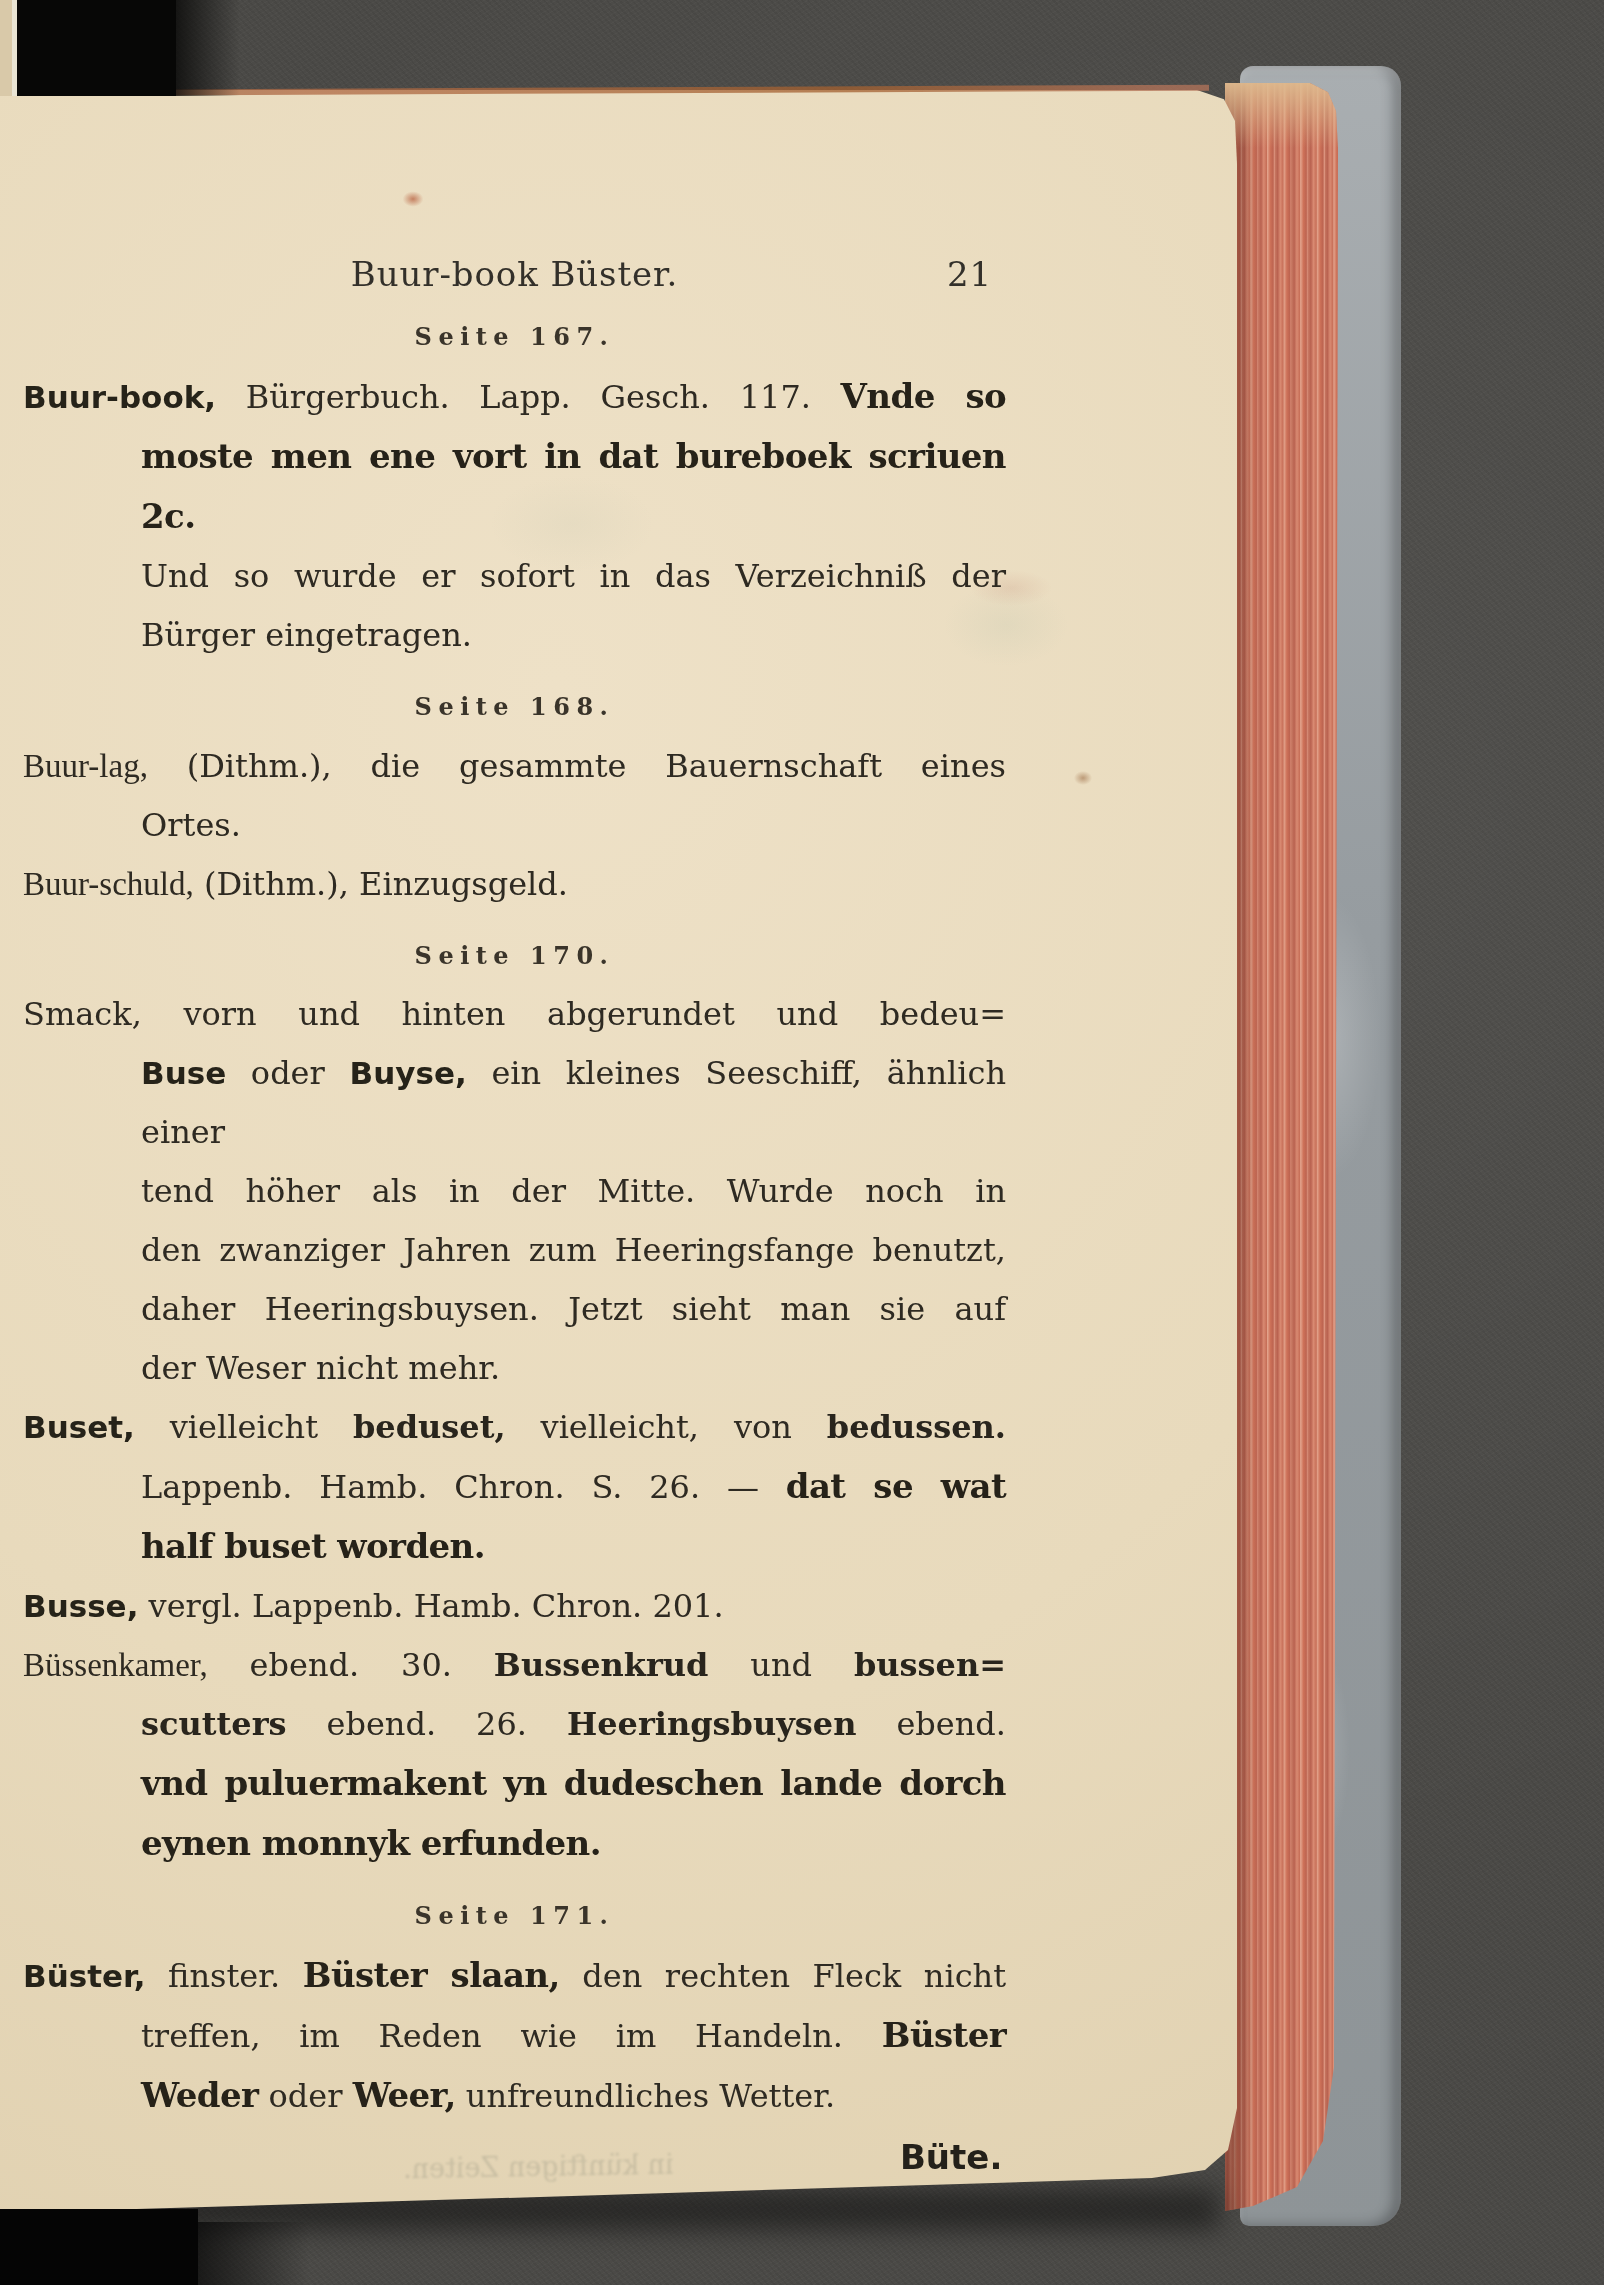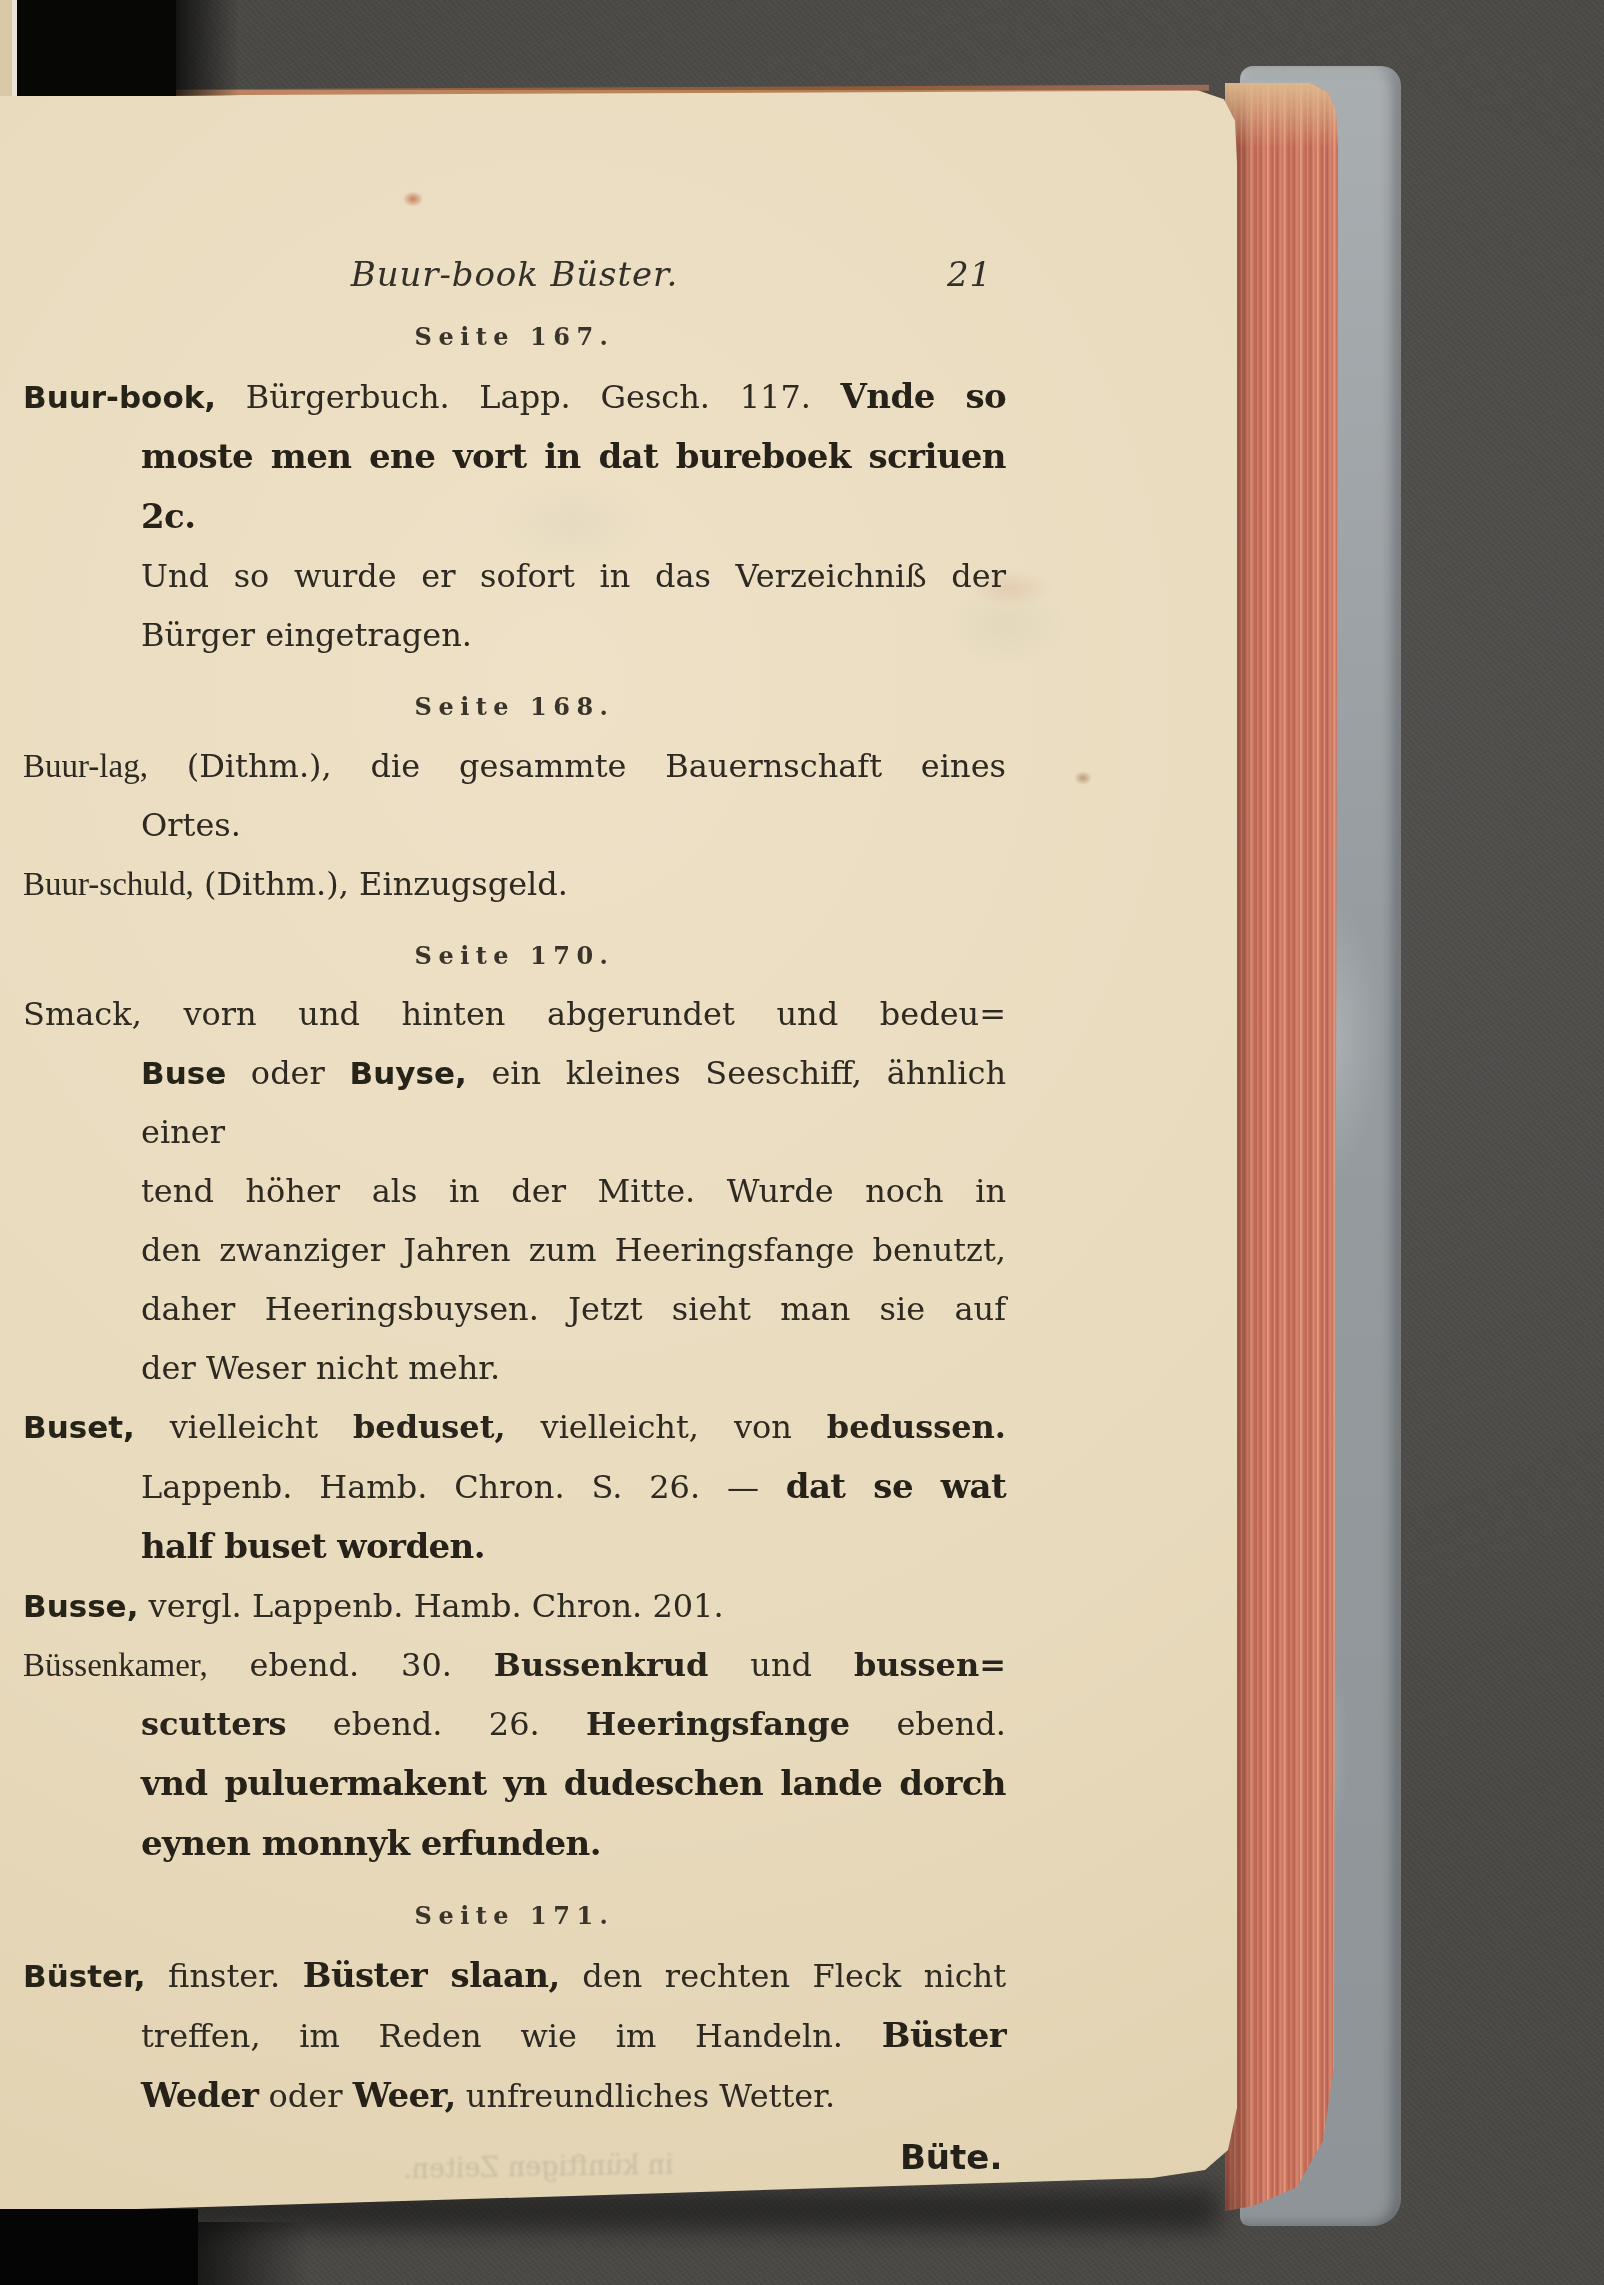--- a/index.html
+++ b/index.html
@@ -50,21 +50,21 @@
   .black-corner-top{position:absolute;left:16.6px;top:0;width:159px;height:96px;background:#070706;}
   .black-corner-top-fade{position:absolute;left:175px;top:0;width:65px;height:96px;
          background:linear-gradient(90deg,rgba(7,7,6,.8),rgba(7,7,6,0));}
   .black-corner-bottom{position:absolute;left:0;top:2209px;width:198px;height:76px;background:#050505;}
   .black-corner-bottom-fade{position:absolute;left:198px;top:2222px;width:111px;height:63px;
          background:linear-gradient(90deg,rgba(5,5,5,.7),rgba(5,5,5,0));}
 
   
   .content{position:absolute;left:23px;top:90px;width:983px;color:#2e2a22;}
   .runhead{margin-top:164px;text-align:center;position:relative;
-           font-size:34px;line-height:41px;letter-spacing:0.9px;color:#33302a;font-style:italic;}
+           font-size:34px;line-height:41px;letter-spacing:0.9px;color:#33302a;}
   .pagenum{position:absolute;right:14px;top:0;}
   .seite{margin:26px 0 14.8px;text-align:center;font-weight:700;font-size:24px;line-height:31px;
          letter-spacing:6.5px;color:#3a342a;}
   .ln{line-height:59px;font-size:32px;}
   .entry .ln:not(:first-child){margin-left:118px;}
   .j{text-align:justify;text-align-last:justify;}
   .q{font-size:34px;font-weight:700;letter-spacing:-0.6px;color:#262219;}
   .fb{font-weight:700;color:#29251d;}
   .hw{font-family:"DejaVu Sans", sans-serif;font-weight:700;font-size:31px;color:#262319;}
   .hwa{font-family:"Liberation Serif", serif;font-size:33px;}
@@ -132,21 +132,21 @@
       <div class="ln j"><span>Lappenb. Hamb. Chron. S. 26. — </span><span class="q">dat se wat</span></div>
       <div class="ln"><span class="q">half buset worden.</span></div>
     </div>
 
     <div class="entry">
       <div class="ln"><span class="hw">Busse,</span><span> vergl. Lappenb. Hamb. Chron. 201.</span></div>
     </div>
 
     <div class="entry">
       <div class="ln j"><span class="hwa">Büssenkamer,</span><span> ebend. 30. </span><span class="fb">Bussenkrud</span><span> und </span><span class="fb">bussen=</span></div>
-      <div class="ln j"><span class="fb">scutters</span><span> ebend. 26. </span><span class="fb">Heeringsfange</span><span> ebend.</span></div>
+      <div class="ln j"><span class="fb">scutters</span><span> ebend. 26. </span><span class="fb">Heeringsbuysen</span><span> ebend.</span></div>
       <div class="ln j"><span class="q">vnd puluermakent yn dudeschen lande dorch</span></div>
       <div class="ln"><span class="q">eynen monnyk erfunden.</span></div>
     </div>
 
     <div class="seite">Seite 171.</div>
 
     <div class="entry">
       <div class="ln j"><span class="hw">Büster,</span><span> finster. </span><span class="q">Büster slaan,</span><span> den rechten Fleck nicht</span></div>
       <div class="ln j"><span>treffen, im Reden wie im Handeln. </span><span class="q">Büster</span></div>
       <div class="ln"><span class="q">Weder</span><span> oder </span><span class="q">Weer,</span><span> unfreundliches Wetter.</span></div>

